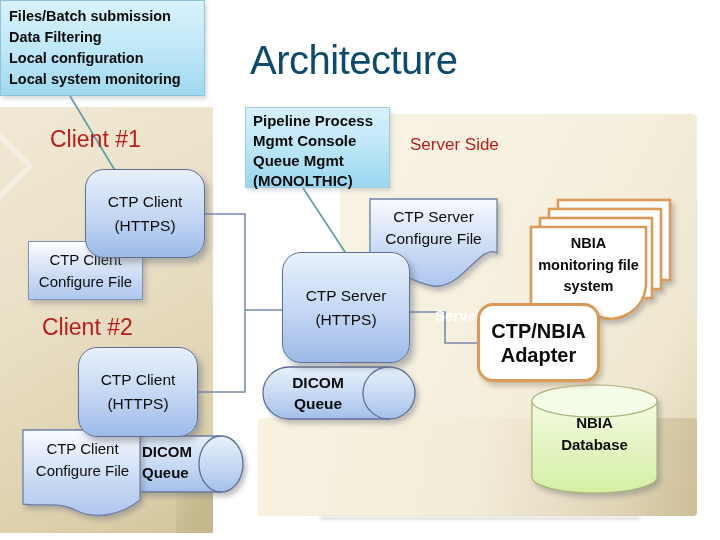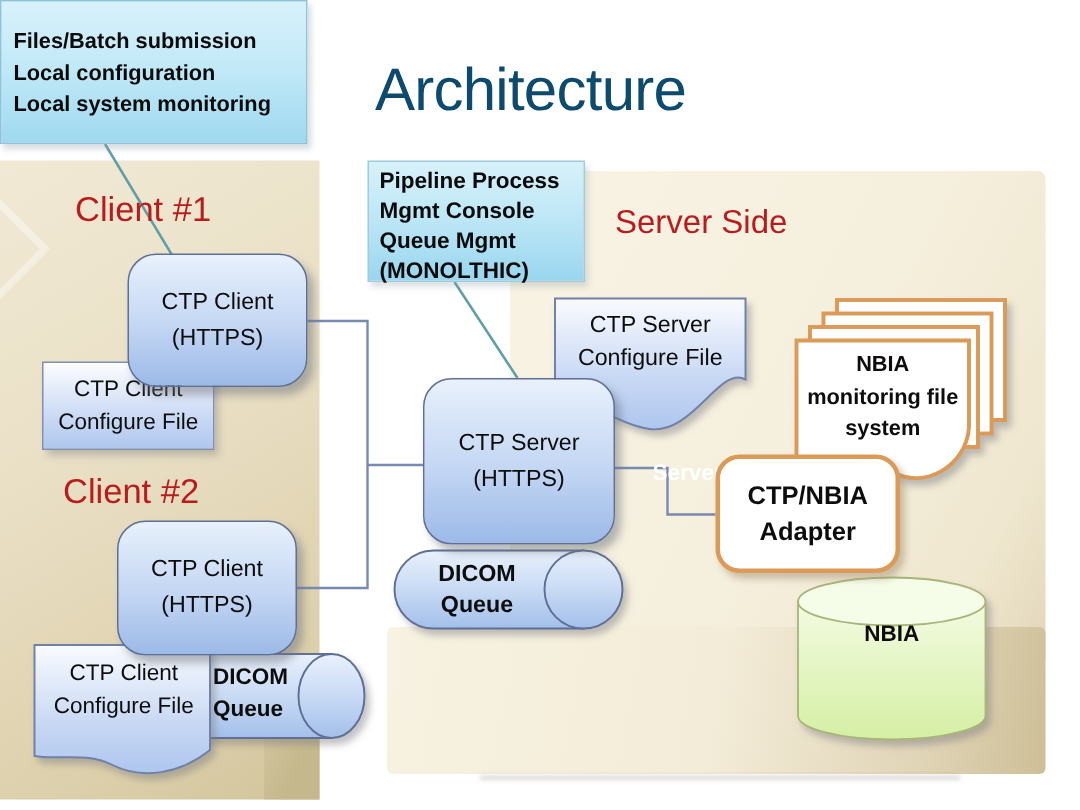--- a/index.html
+++ b/index.html
@@ -16,36 +16,36 @@
     background:linear-gradient(118deg,#F8F3E4 0%,#F5EFDD 55%,#EFE7CF 85%,#E2D6B9 100%);}
   .panel-cream-bottom{left:258px;top:418px;width:439px;height:98px;z-index:0;border-radius:4px;
     background:linear-gradient(100deg,#F7F2E1 0%,#F3ECD8 50%,#E0D4B6 82%,#CDBE96 100%);}
   .panel-shadow-line{left:320px;top:517px;width:320px;height:3px;z-index:0;
     background:rgba(120,115,100,.25);filter:blur(1.5px);}
 
   
   .annotation{left:0;top:0;width:205px;height:96px;z-index:3;
     background:linear-gradient(180deg,#D8F2FB 0%,#C0E8F7 50%,#9FD9F0 100%);
     border:1px solid #8FC3DA;box-shadow:2px 3px 4px rgba(140,155,165,.35);
-    padding:17px 0 0 8px;box-sizing:border-box;}
+    padding:5px 0 0 8px;box-sizing:border-box;}
   .annotation .ln{font-size:14.5px;font-weight:700;line-height:21px;color:#0b0b0b;}
 
   .title{left:250px;top:38px;z-index:2;font-size:40px;line-height:44px;
     font-weight:400;color:#0c4a6e;letter-spacing:-.5px;}
 
   .pipeline{left:245px;top:107px;width:145px;height:81px;z-index:3;
     background:linear-gradient(180deg,#D7F1FA 0%,#BCE6F6 50%,#99D6EF 100%);
     border:1px solid #9FCBDD;box-shadow:2px 3px 4px rgba(140,155,165,.3);
     padding:3px 0 11px 7px;box-sizing:border-box;}
   .pipeline .ln{font-size:15px;font-weight:700;line-height:20px;color:#0b0b0b;}
 
   .heading{z-index:2;font-weight:400;color:#b91c1c;}
   .h-client1{left:50px;top:126px;font-size:23px;}
   .h-client2{left:42px;top:314px;font-size:23px;}
-  .h-server{left:410px;top:135px;font-size:22px;}
+  .h-server{left:410px;top:135px;font-size:17px;}
 
   
   .bluebox{z-index:4;border:1.5px solid #5F6F96;border-radius:19px;box-sizing:border-box;
     background:linear-gradient(180deg,#E8F1FC 0%,#C3D6F3 55%,#9CBAE8 100%);
     box-shadow:4px 5px 6px rgba(110,115,125,.5);
     display:flex;flex-direction:column;justify-content:center;align-items:center;}
   .bluebox .ln{font-size:15.5px;line-height:24px;color:#0d0d0d;}
   .box-ctp1{left:85px;top:169px;width:120px;height:89px;}
   .box-ctp2{left:78px;top:347px;width:120px;height:90px;}
   .box-ctpserver{left:282px;top:252px;width:128px;height:111px;}
@@ -65,21 +65,21 @@
   .t-dicom-client{left:142px;top:441px;width:60px;text-align:left;font-size:15px;line-height:21px;font-weight:700;}
   .t-stack{left:531px;top:233px;width:115px;font-size:14.5px;line-height:21.5px;font-weight:700;}
   .t-db{left:532px;top:412px;width:125px;font-size:15px;line-height:22px;font-weight:700;}
 
   .obscured{left:435px;top:307px;z-index:2;font-size:15px;font-weight:700;color:#FFFFFF;}
 
   .adapter{left:477px;top:303px;width:123px;height:79px;z-index:6;box-sizing:border-box;
     background:#fff;border:3.5px solid #DB9A58;border-radius:16px;
     box-shadow:3px 4px 5px rgba(170,150,120,.55);
     display:flex;flex-direction:column;justify-content:center;align-items:center;}
-  .adapter .ln{font-size:17px;line-height:24px;font-weight:700;color:#0d0d0d;}
+  .adapter .ln{font-size:20px;line-height:24px;font-weight:700;color:#0d0d0d;}
 
   svg.layer{position:absolute;left:0;top:0;z-index:1;}
   svg.mid{z-index:2;}
 </style>
 </head>
 <body>
 
 <div class="page">
 
   <div class="abs panel-beige"></div>
@@ -140,20 +140,21 @@
     </g>
 
     <g filter="url(#ds)">
       <path d="M532,401 L532,477 A62.5,16 0 0 0 657,477 L657,401 Z" fill="url(#gGreen)" stroke="#A8B478" stroke-width="1.2"></path>
       <ellipse cx="594.5" cy="401" rx="62.5" ry="16" fill="#F5FCE8" stroke="#A8B478" stroke-width="1.2"></ellipse>
     </g>
   </svg>
 
   <div class="abs annotation">
     <div class="ln">Files/Batch submission</div>
+    <div class="ln">Data Filtering</div>
     <div class="ln">Local configuration</div>
     <div class="ln">Local system monitoring</div>
   </div>
 
   <div class="abs title">Architecture</div>
 
   <div class="abs pipeline">
     <div class="ln">Pipeline Process</div>
     <div class="ln">Mgmt Console</div>
     <div class="ln">Queue Mgmt</div>
@@ -198,20 +199,21 @@
     <div>DICOM</div>
     <div>Queue</div>
   </div>
   <div class="abs shapetext t-stack">
     <div>NBIA</div>
     <div>monitoring file</div>
     <div>system</div>
   </div>
   <div class="abs shapetext t-db">
     <div>NBIA</div>
+    <div>Database</div>
   </div>
 
   <div class="abs obscured">Server</div>
 
   <div class="abs adapter">
     <div class="ln">CTP/NBIA</div>
     <div class="ln">Adapter</div>
   </div>
 
 </div>

